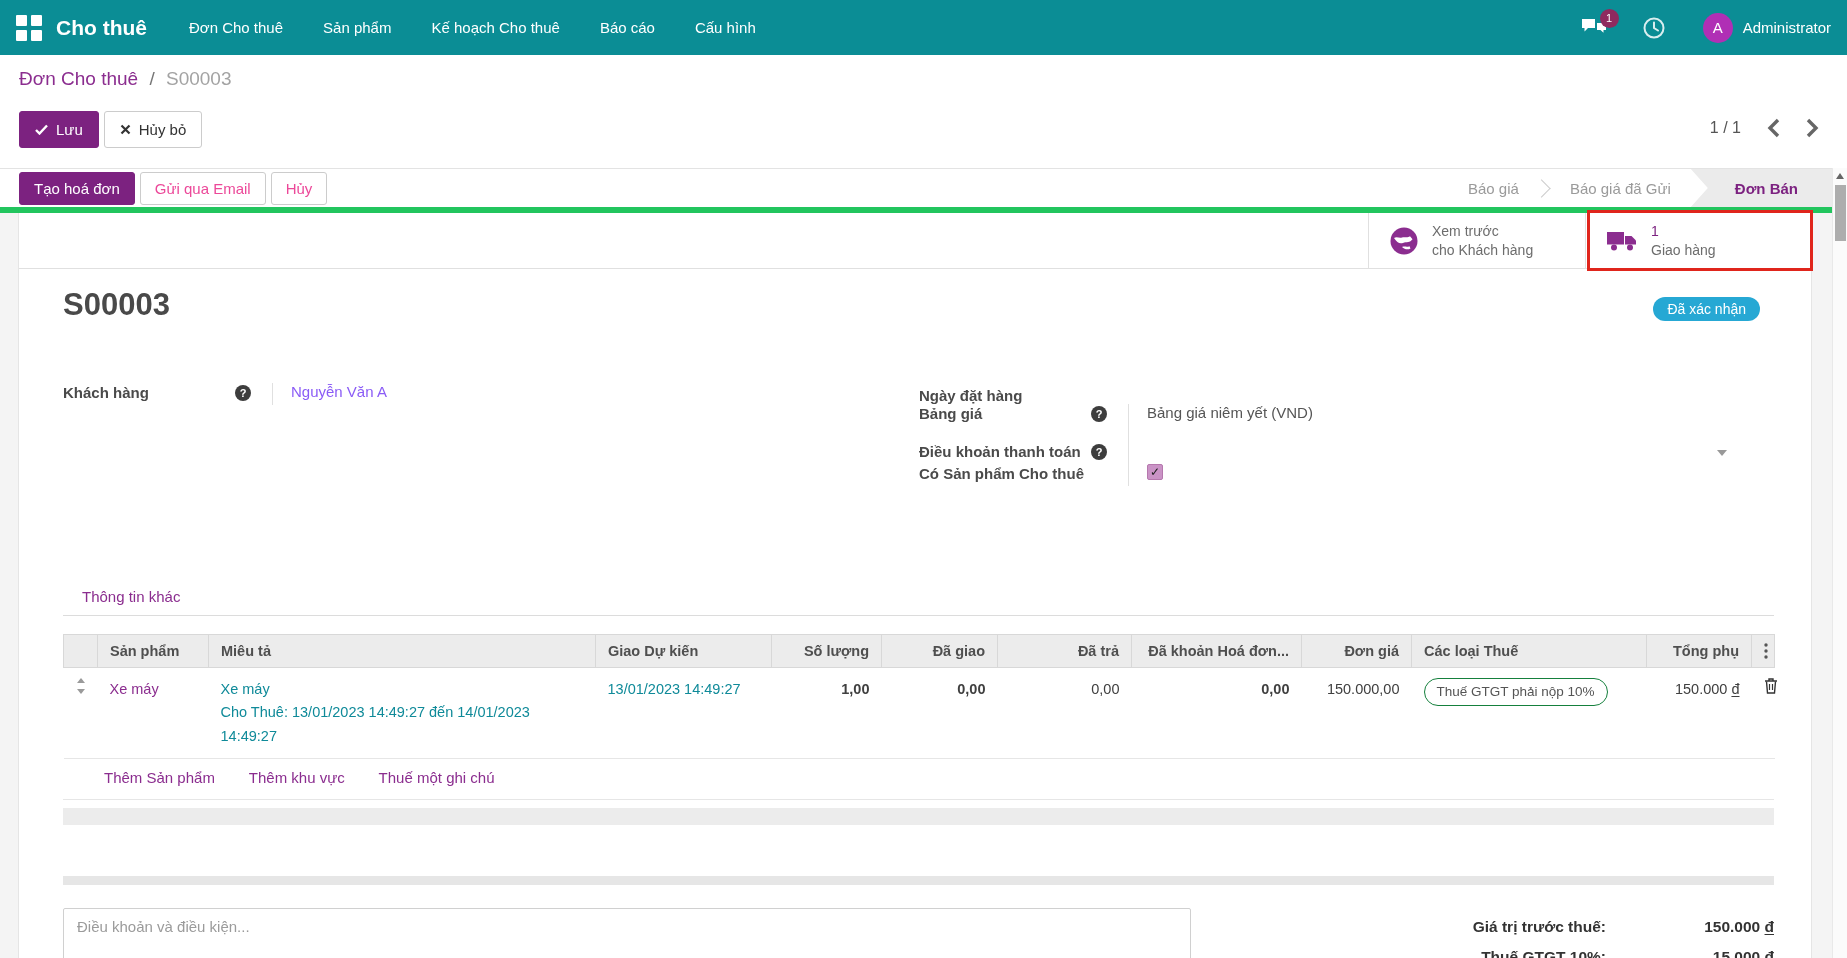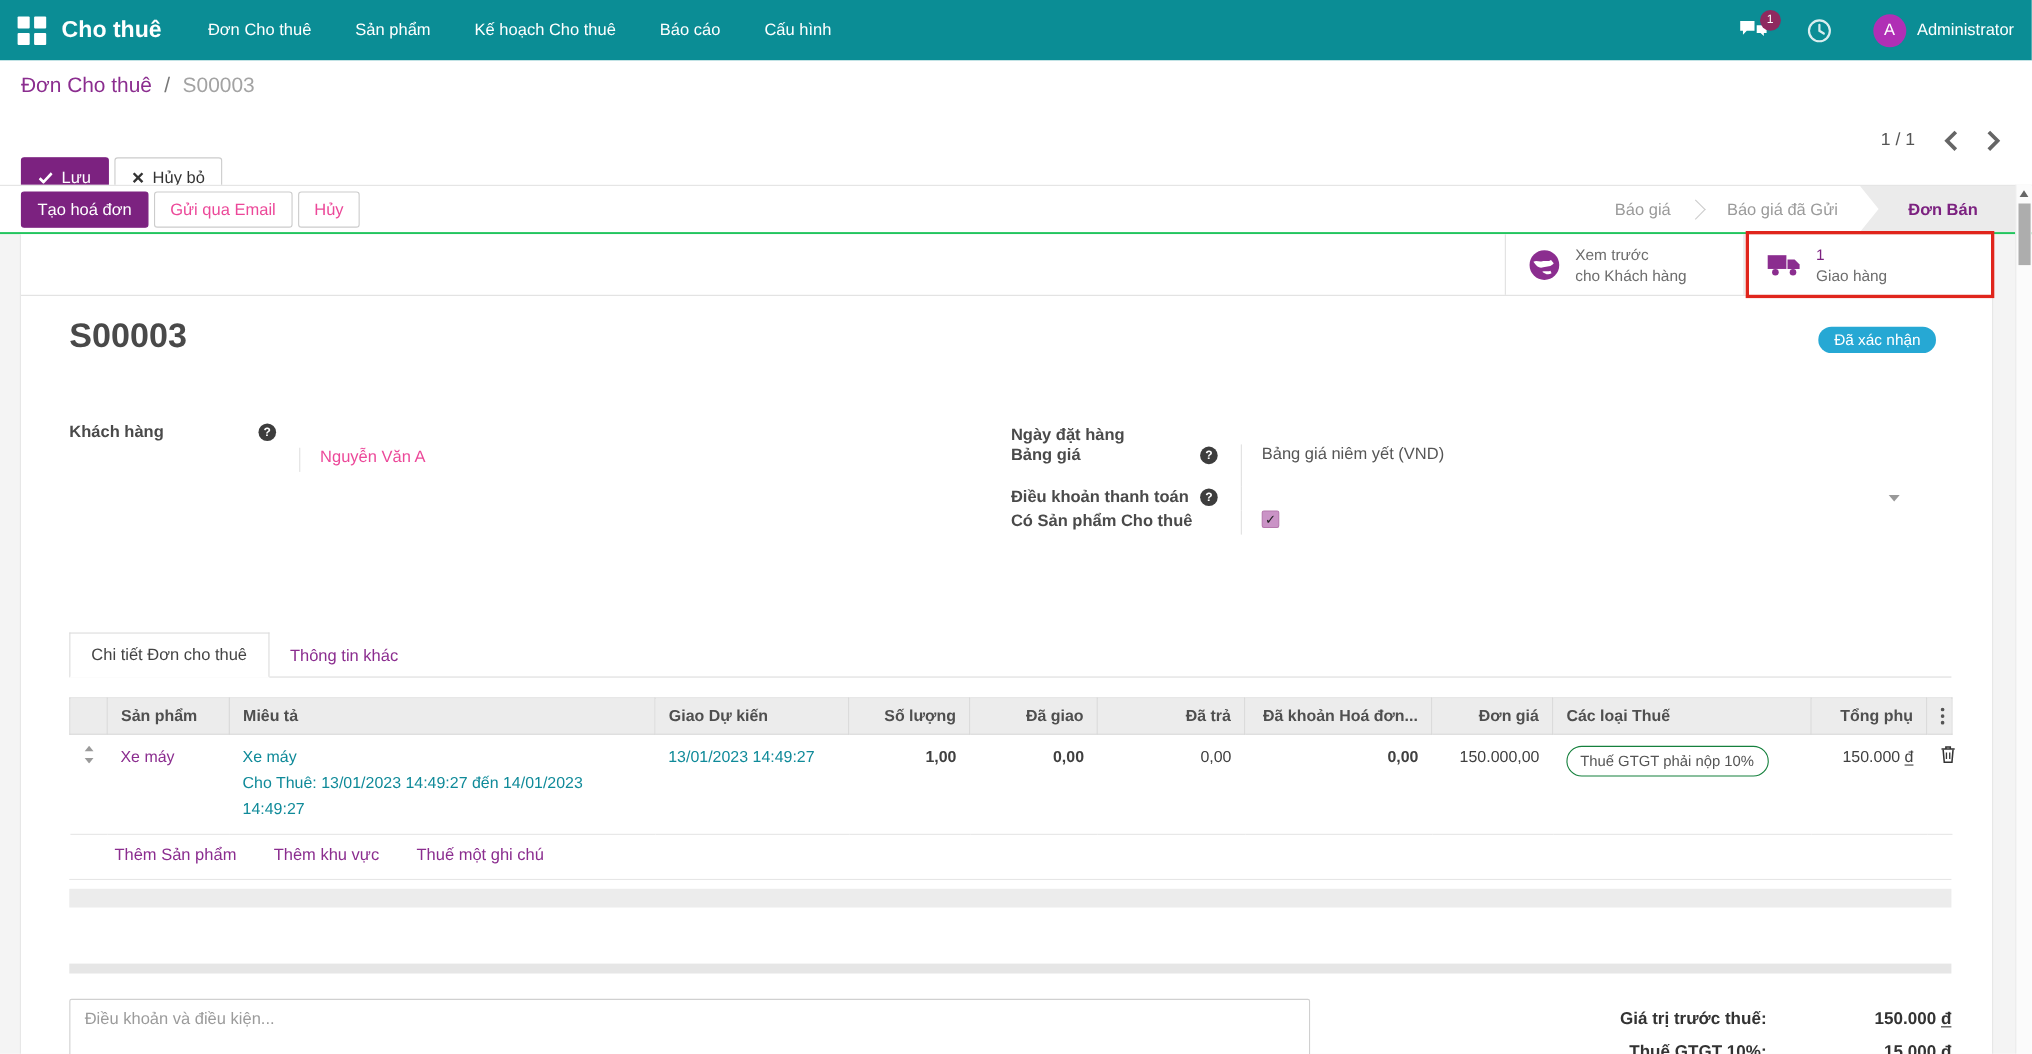--- a/index.html
+++ b/index.html
@@ -25,32 +25,32 @@
     font-size:15px; display:flex; align-items:center; justify-content:center;
     margin-left:38px; cursor:pointer; }
   .username { font-size:15px; margin-left:10px; cursor:pointer; }
 
   
   .control { position:absolute; top:55px; left:0; width:1847px; height:113px; background:#fff; }
   .breadcrumb { position:absolute; left:19px; top:13px; font-size:19px; }
   .bc-parent { color:#8b2d8f; cursor:pointer; }
   .bc-sep { color:#777; margin:0 6px; }
   .bc-current { color:#a3a3a3; }
-  .cp-buttons { position:absolute; left:19px; top:56px; display:flex; gap:5px;margin-top:32px; }
+  .cp-buttons { position:absolute; left:19px; top:56px; display:flex; gap:5px; }
   .btn { font-size:15px; padding:9px 15px; border-radius:3px; border:1px solid transparent;
     display:inline-flex; align-items:center; gap:8px; cursor:pointer; background:#fff; color:#333; }
   .btn-primary { background:#7c2280; color:#fff; border-color:#7c2280; }
   .btn-default { border-color:#ccc; }
   .pager { position:absolute; right:28px; top:63px; display:flex; align-items:center;
     gap:26px; font-size:16px; color:#555; }
   .pager-arrow { cursor:pointer; display:flex; }
 
   
   .statusbar { position:absolute; top:168px; left:0; width:1847px; height:45px; background:#fff;
-    border-top:1px solid #e3e3e3; border-bottom:2px solid #22c55e;
+    border-top:1px solid #e3e3e3; border-bottom:6px solid #22c55e;
     display:flex; align-items:center; padding-left:19px; }
   .sb-buttons { display:flex; gap:5px; }
   .sb-btn { font-size:15px; padding:7px 14px; border:1px solid #ccc; border-radius:3px;
     background:#fff; color:#ec4899; cursor:pointer; }
   .sb-btn.primary { background:#7c2280; border-color:#7c2280; color:#fff; }
   .steps { margin-left:auto; height:100%; display:flex; align-items:center; margin-right:15px; }
   .step { color:#9a9a9a; font-size:15px; padding:0 20px; cursor:pointer; white-space:nowrap; }
   .step-sep { width:13px; height:13px; border-top:1px solid #ccc; border-right:1px solid #ccc;
     transform:rotate(45deg); margin:0 2px 0 -4px; }
   .step.active { height:100%; display:flex; align-items:center; background:#ebebeb;
@@ -79,21 +79,21 @@
   .fgroup-right { left:900px; top:173px; width:870px; }
   .frow { display:flex; align-items:flex-start; }
   .flabel { width:172px; font-size:15px; font-weight:bold; color:#4a4a4a; padding-top:1px; }
   .fhelp { width:37px; padding-top:2px; }
   .help-icon { width:16px; height:16px; background:#3d3d3d; color:#fff; border-radius:50%;
     font-size:11px; font-weight:bold; display:flex; align-items:center; justify-content:center; cursor:pointer; }
   .help-icon::after { content:"?"; }
   .fval { border-left:1px solid #e0e0e0; padding:0 0 21px 18px; flex:1; font-size:15px;
     color:#555; min-height:22px; position:relative; }
   .frow:last-child .fval { padding-bottom:4px; }
-  .fval.link { color:#ec4899; cursor:pointer;margin-top:24px; }
+  .fval.link { color:#8b5cf6; cursor:pointer; }
   .checkbox { width:16px; height:16px; background:#ca93c6; border:1px solid #b678ae;
     border-radius:2px; display:flex; align-items:center; justify-content:center;
     font-size:12px; color:#222; cursor:pointer; }
   .checkbox::after { content:"✓"; }
   .caret-down { position:absolute; right:62px; top:8px; width:0; height:0; cursor:pointer;
     border-left:5px solid transparent; border-right:5px solid transparent; border-top:6px solid #999; }
 
   .tabs { position:absolute; left:44px; top:360px; width:1711px; border-bottom:1px solid #dcdcdc;
     height:43px; display:flex; align-items:flex-end; }
   .tab { font-size:15px; padding:11px 19px; cursor:pointer; position:relative; top:1px; }
@@ -306,21 +306,20 @@
       <div class="frow">
         <div class="flabel">Có Sản phẩm Cho thuê</div>
         <div class="fhelp"></div>
         <div class="fval">
           <span class="checkbox"></span>
         </div>
       </div>
     </div>
 
     <div class="tabs">
-      <span class="tab active">Chi tiết Đơn cho thuê</span>
       <span class="tab inactive">Thông tin khác</span>
     </div>
 
     <div class="table-zone">
       <table>
         <colgroup>
           <col style="width:34px">
             <col style="width:111px">
             <col style="width:387px">
           <col style="width:176px">

